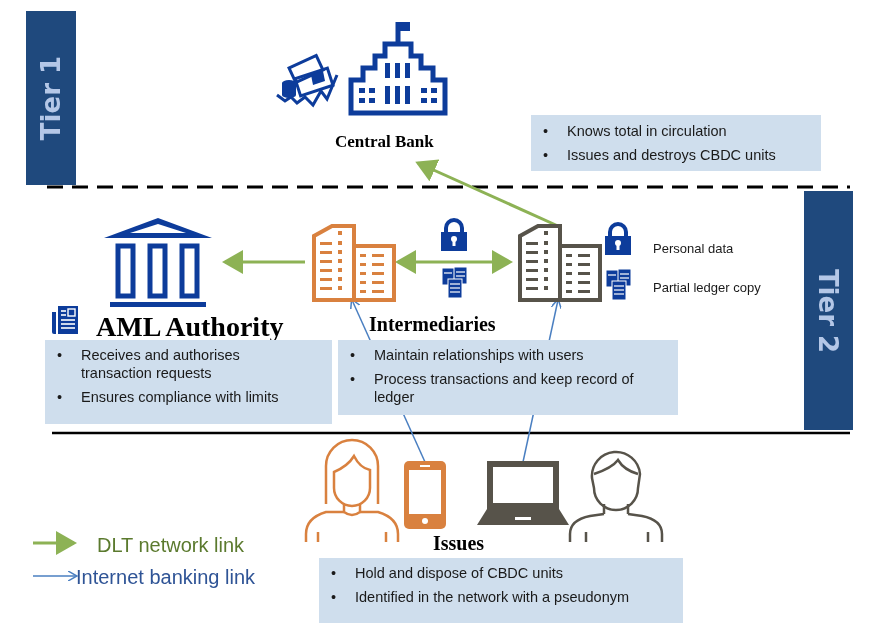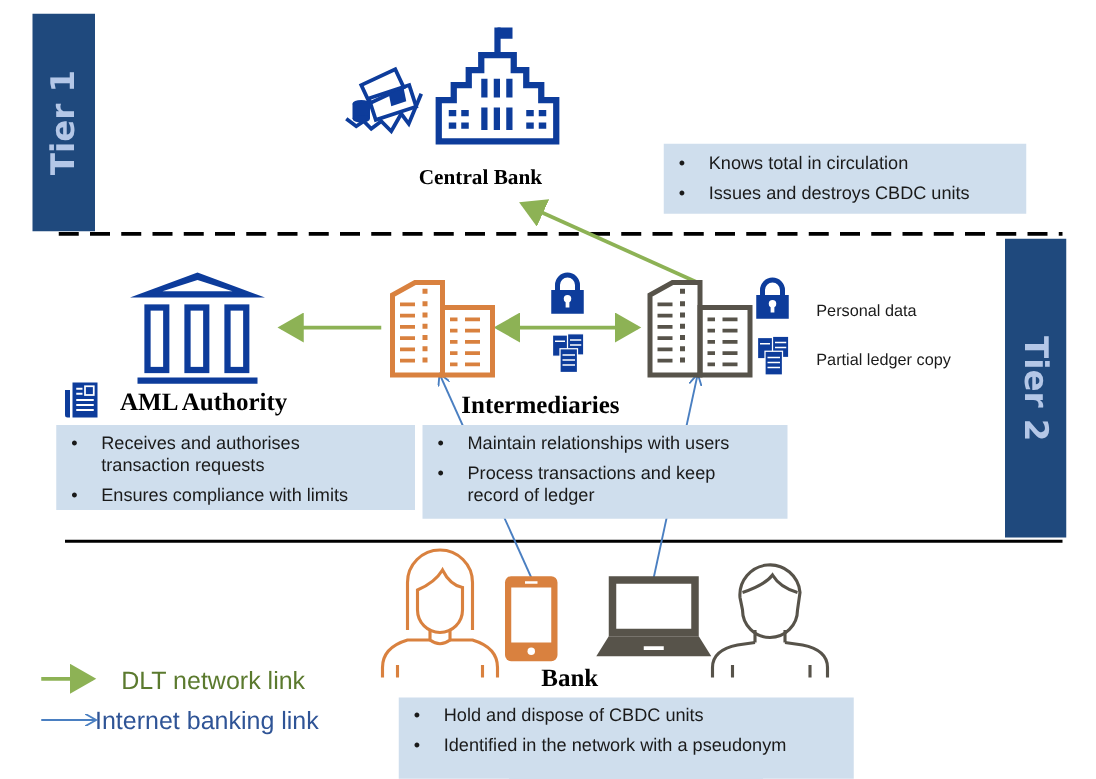--- a/index.html
+++ b/index.html
@@ -123,23 +123,23 @@
   <g stroke="#fff" stroke-width="1.6">
     <line x1="11" y1="7" x2="16" y2="7"></line>
       <line x1="11" y1="11" x2="16" y2="11"></line>
     <line x1="11" y1="16" x2="25" y2="16"></line>
       <line x1="11" y1="20" x2="25" y2="20"></line>
       <line x1="11" y1="24" x2="25" y2="24"></line>
   </g>
   <rect x="18" y="5" width="7" height="7" fill="none" stroke="#fff" stroke-width="1.4"></rect>
 </svg>
 
-<div class="title" style="left:96px;top:311px;font-size:20px;">AML Authority</div>
-
-<div class="box" style="left:45px;top:340px;width:287px;height:68px;padding-top:6px;">
+<div class="title" style="left:96px;top:311px;font-size:28px;">AML Authority</div>
+
+<div class="box" style="left:45px;top:340px;width:287px;height:84px;padding-top:6px;">
   <ul>
     <li style="padding-right:30px;">Receives and authorises transaction requests</li>
     <li>Ensures compliance with limits</li>
   </ul>
 </div>
 
 <svg style="left:310px;top:222px;" width="88" height="80" viewBox="0 0 88 80">
   <g fill="none" stroke="#d9813f" stroke-width="4">
     <path d="M4,78 L4,14 L22,4 L44,4 L44,78 Z"></path>
     <rect x="44" y="24" width="40" height="54"></rect>
@@ -245,21 +245,21 @@
       <line x1="9" y1="22" x2="19" y2="22"></line>
       <line x1="9" y1="26" x2="19" y2="26"></line>
   </g>
 </svg>
 
 <div class="side-label" style="left:653px;top:241px;">Personal data</div>
 <div class="side-label" style="left:653px;top:280px;">Partial ledger copy</div>
 
 <div class="title" style="left:369px;top:313px;font-size:20px;">Intermediaries</div>
 
-<div class="box" style="left:338px;top:340px;width:292px;height:75px;padding-top:6px;">
+<div class="box" style="left:338px;top:340px;width:340px;height:75px;padding-top:6px;">
   <ul>
     <li>Maintain relationships with users</li>
     <li style="padding-right:20px;">Process transactions and keep record of ledger</li>
   </ul>
 </div>
 
 <svg style="left:304px;top:438px;" width="96" height="104" viewBox="0 0 96 104">
   <g fill="none" stroke="#d9813f" stroke-width="2.5">
     <path d="M22,66 L22,28 A26,26 0 0 1 74,28 L74,66"></path>
     <path d="M30,34 Q44,28 50,18 Q56,30 66,32 L66,50 A18,18 0 0 1 30,50 Z"></path>
@@ -286,21 +286,21 @@
   <g fill="none" stroke="#57534a" stroke-width="2.5">
     <path d="M24,38 A24,24 0 0 1 72,34 L70,48 A22,22 0 0 1 26,48 Z"></path>
     <path d="M26,34 Q44,28 50,20 Q56,30 70,34"></path>
     <path d="M36,64 L36,74 M60,64 L60,74"></path>
     <path d="M2,102 L2,94 Q2,80 22,76 L36,74 M94,102 L94,94 Q94,80 74,76 L60,74"></path>
     <line x1="18" y1="92" x2="18" y2="102"></line>
     <line x1="80" y1="92" x2="80" y2="102"></line>
   </g>
 </svg>
 
-<div class="title" style="left:433px;top:532px;font-size:20px;">Bank</div>
+<div class="title" style="left:433px;top:532px;font-size:20px;">Issues</div>
 
 <div class="box" style="left:319px;top:558px;width:364px;height:71px;padding-top:6px;">
   <ul>
     <li>Hold and dispose of CBDC units</li>
     <li>Identified in the network with a pseudonym</li>
   </ul>
 </div>
 
 <div class="legend-text" style="left:97px;top:534px;color:#5b7a2e;">DLT network link</div>
 <div class="legend-text" style="left:76px;top:566px;color:#2f5496;">Internet banking link</div>

